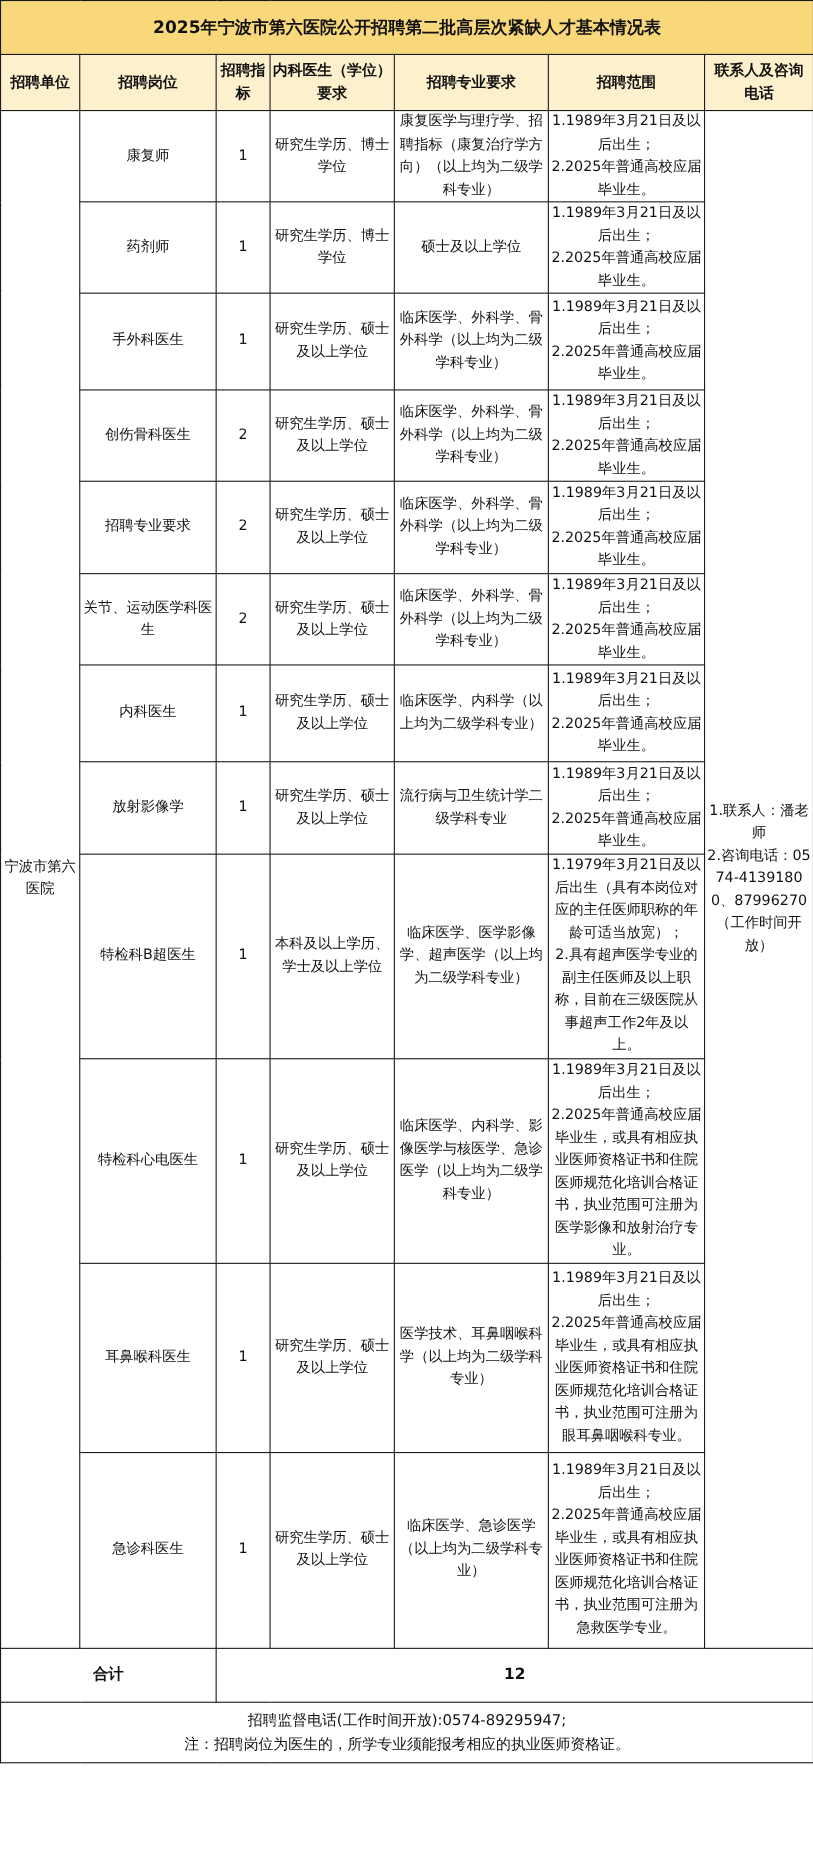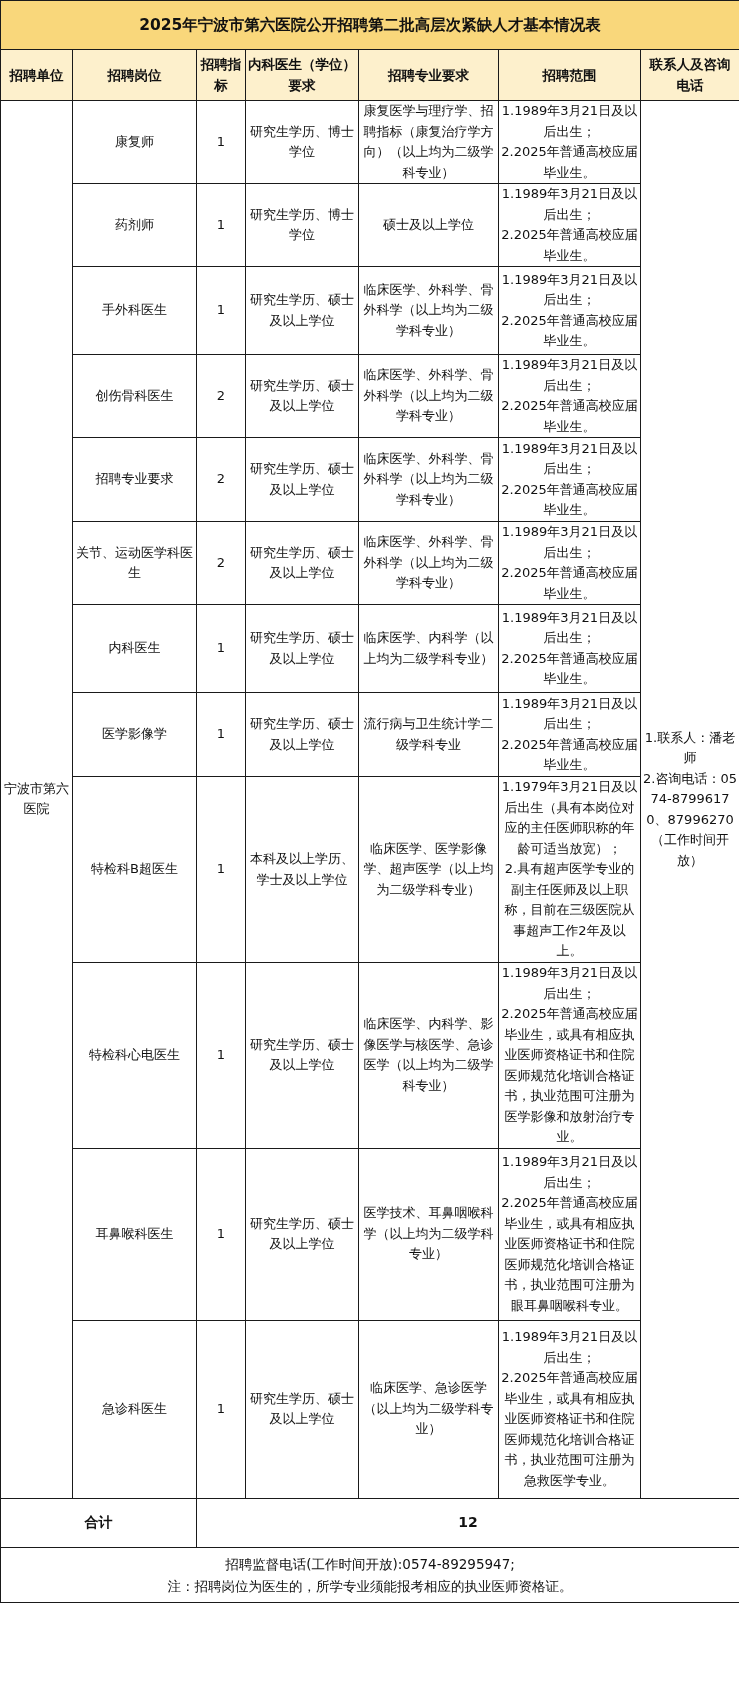--- a/index.html
+++ b/index.html
@@ -43,21 +43,21 @@
     <tbody id="rows">
       <tr style="height: 80px;">
         <td rowspan="12">宁波市第六医院</td>
         <td>康复师</td>
         <td>1</td>
         <td>研究生学历、博士学位</td>
         <td>康复医学与理疗学、招聘指标（康复治疗学方向）（以上均为二级学科专业）</td>
         <td class="left scope">1.1989年3月21日及以后出生；
 2.2025年普通高校应届毕业生。</td>
         <td rowspan="12" class="left scope">1.联系人：潘老师
-2.咨询电话：0574-87996170、87996270（工作时间开放）</td>
+2.咨询电话：0574-41391800、87996270（工作时间开放）</td>
       </tr>
       <tr style="height: 78px;">
         <td>药剂师</td>
         <td>1</td>
         <td>研究生学历、博士学位</td>
         <td>硕士及以上学位</td>
         <td class="left scope">1.1989年3月21日及以后出生；
 2.2025年普通高校应届毕业生。</td>
       </tr>
       <tr style="height: 88px;">
@@ -94,21 +94,21 @@
       </tr>
       <tr style="height: 88px;">
         <td>内科医生</td>
         <td>1</td>
         <td>研究生学历、硕士及以上学位</td>
         <td>临床医学、内科学（以上均为二级学科专业）</td>
         <td class="left scope">1.1989年3月21日及以后出生；
 2.2025年普通高校应届毕业生。</td>
       </tr>
       <tr style="height: 84px;">
-        <td>医学影像学</td>
+        <td>放射影像学</td>
         <td>1</td>
         <td>研究生学历、硕士及以上学位</td>
         <td>流行病与卫生统计学二级学科专业</td>
         <td class="left scope">1.1989年3月21日及以后出生；
 2.2025年普通高校应届毕业生。</td>
       </tr>
       <tr style="height: 186px;">
         <td>特检科B超医生</td>
         <td>1</td>
         <td>本科及以上学历、学士及以上学位</td>

